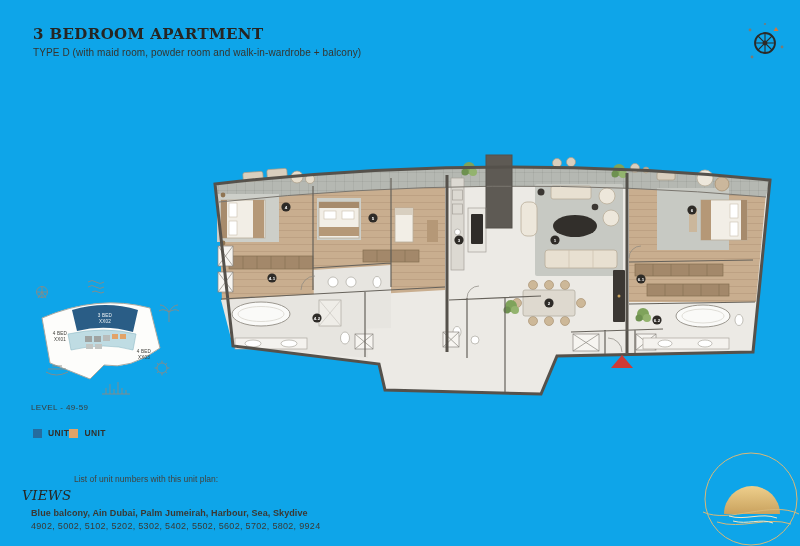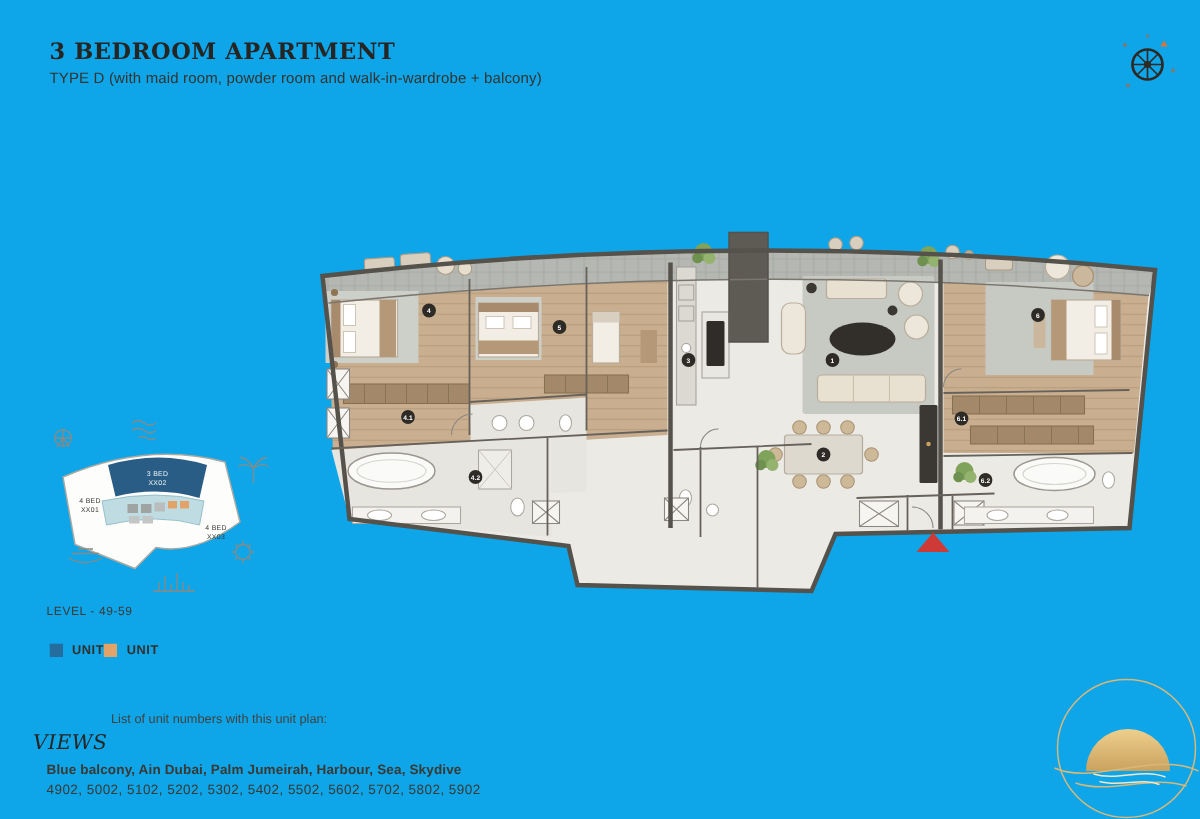--- a/index.html
+++ b/index.html
@@ -338,21 +338,21 @@
       <svg width="9" height="9">
         <rect width="9" height="9" fill="#E2A368"></rect>
       </svg>
       <span>UNIT</span>
     </div>
   </div>
 
   <div class="abs list-label">List of unit numbers with this unit plan:</div>
   <h2 class="abs views-title">VIEWS</h2>
   <div class="abs views-line">Blue balcony, Ain Dubai, Palm Jumeirah, Harbour, Sea, Skydive</div>
-  <div class="abs units-line">4902, 5002, 5102, 5202, 5302, 5402, 5502, 5602, 5702, 5802, 5902</div>
+  <div class="abs units-line">4902, 5002, 5102, 5202, 5302, 5402, 5502, 5602, 5702, 5802, 9924</div>
 
   <svg class="abs" style="left:701px;top:452px" width="100" height="94" viewBox="0 0 100 94">
     <defs>
       <linearGradient id="goldg" x1="0" y1="0" x2="0" y2="1">
         <stop offset="0" stop-color="#EECF8C"></stop>
           <stop offset="1" stop-color="#C9A25E"></stop>
       </linearGradient>
     </defs>
     <circle cx="50" cy="47" r="46" fill="none" stroke="#D9B877" stroke-width="1"></circle>
     <path d="M23,62 A28,28 0 0 1 79,62 Z" fill="url(#goldg)"></path>

